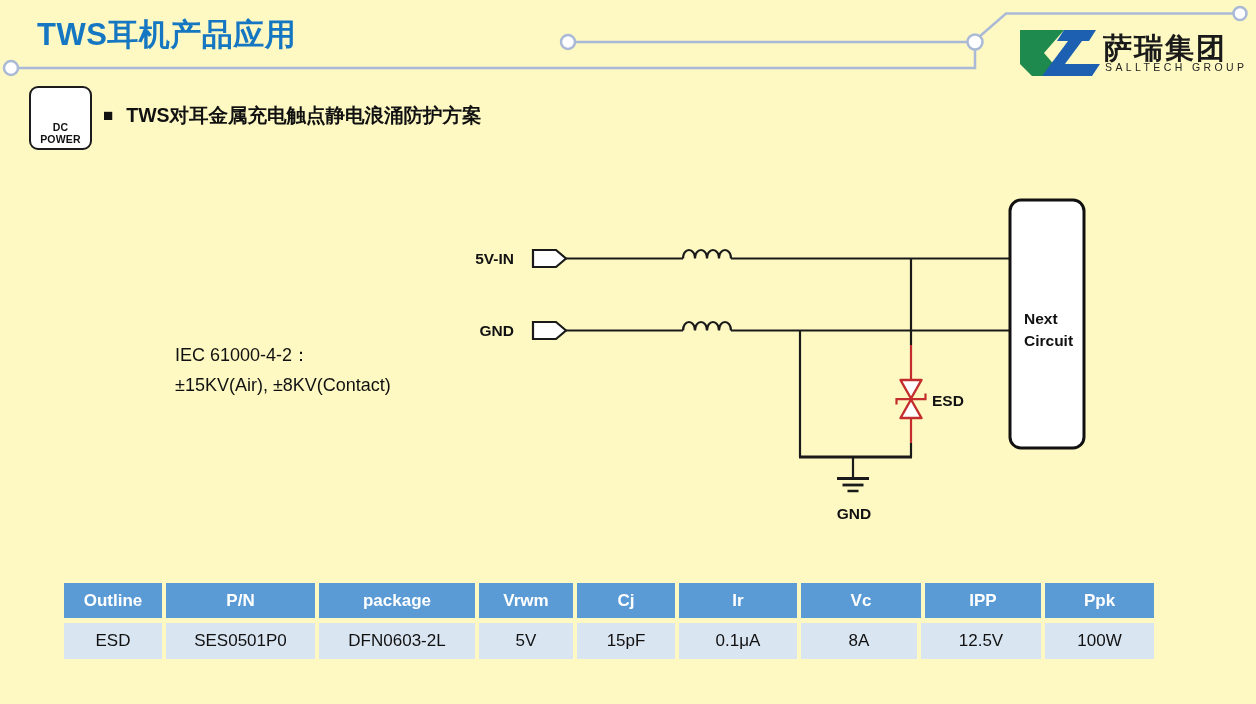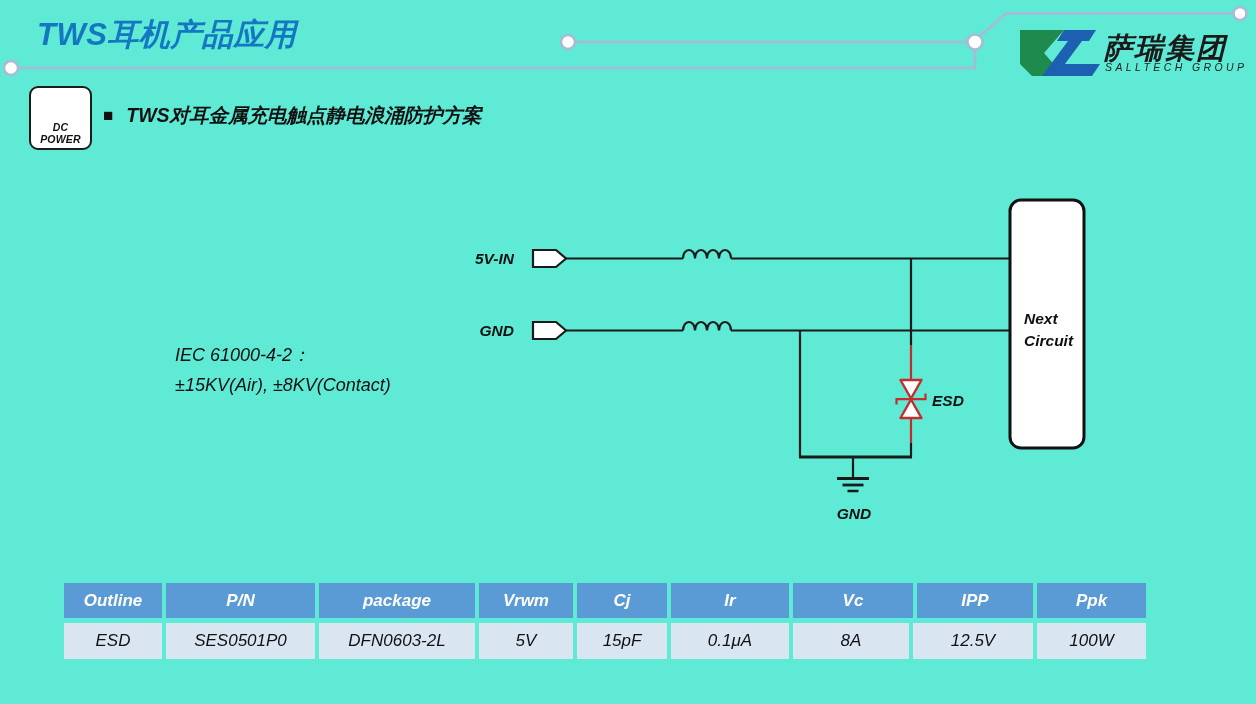--- a/index.html
+++ b/index.html
@@ -1,18 +1,18 @@
 <!DOCTYPE html>
 <html style="--title-blue: #1576C2; --deco-line: #A9B9D6; --wire: #1a1a1a; --esd-red: #C42D2D; --table-header-bg: #5B9BD5; --table-header-text: #FFFFFF; --table-row-bg: #DAE5F2; --logo-green: #1F8A4D; --logo-blue: #1D5FB0;"><head>
 <meta charset="utf-8">
 <style>
   html,body{margin:0;padding:0;background:#fff;}
   .slide{
-    position:relative;width:1256px;height:704px;background:#5eead4;overflow:hidden;
-    font-family:"Liberation Sans","DejaVu Sans",sans-serif;color:#111;font-style:italic;
+    position:relative;width:1256px;height:704px;background:#fef9c3;overflow:hidden;
+    font-family:"Liberation Sans","DejaVu Sans",sans-serif;color:#111;
   }
   .abs{position:absolute;}
   
   .page-title{
     left:37px;top:14px;font-size:31px;font-weight:700;letter-spacing:0.5px;
     color:var(--title-blue,#1576C2);white-space:nowrap;
   }
   
   .logo-cn{left:1103px;top:29px;font-size:29px;font-weight:600;letter-spacing:2px;color:#1a1a1a;white-space:nowrap;}
   .logo-en{left:1105px;top:61px;font-size:10.5px;font-weight:500;letter-spacing:3.4px;color:#222;white-space:nowrap;}
@@ -45,21 +45,21 @@
   .redtri{stroke:var(--esd-red,#C42D2D);stroke-width:2.4;fill:#fff;stroke-linejoin:round;}
   .ncbox{stroke:#111;stroke-width:3;fill:#fff;}
   .dcsym{stroke:#1c1c1c;stroke-width:2;fill:none;stroke-linecap:round;}
   
   .ptable{left:64px;top:583px;display:flex;flex-direction:column;row-gap:5px;}
   .trow{display:flex;column-gap:4px;}
   .th,.td{display:flex;align-items:center;justify-content:center;box-sizing:border-box;}
   .th{height:35px;background:var(--table-header-bg,#5B9BD5);color:var(--table-header-text,#fff);font-weight:700;font-size:17px;}
   .td{height:36px;background:var(--table-row-bg,#DAE5F2);color:#111;font-size:17px;}
   .c0{width:98px}.c1{width:149px}.c2{width:156px}.c3{width:94px}
-  .c4{width:90px}.c5{width:118px}.c6{width:116px}.c7{width:120px}.c8{width:109px}
+  .c4{width:98px}.c5{width:118px}.c6{width:116px}.c7{width:120px}.c8{width:109px}
 </style>
 </head>
 <body>
 
 <div class="slide">
 
   <svg class="abs" style="left:0;top:0" width="1256" height="704" viewBox="0 0 1256 704">
 
     <g>
       <path class="deco" d="M18,68 H975 V42"></path>

